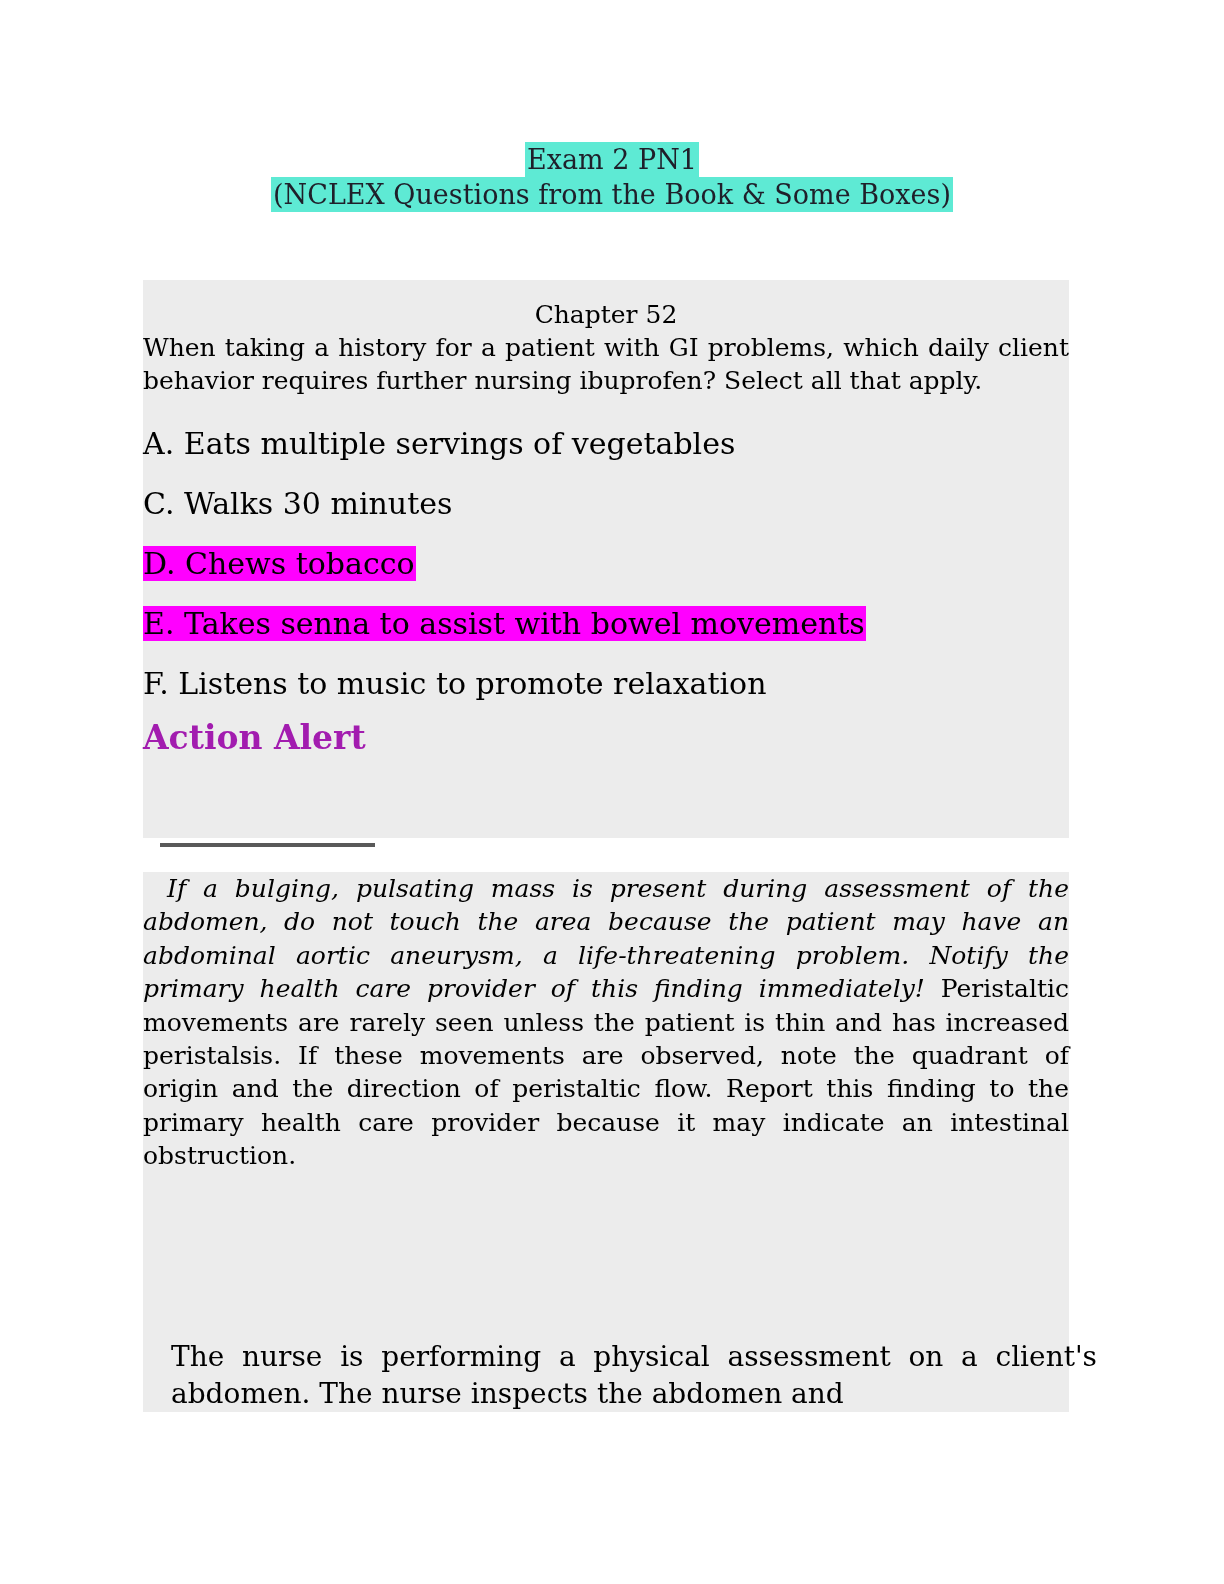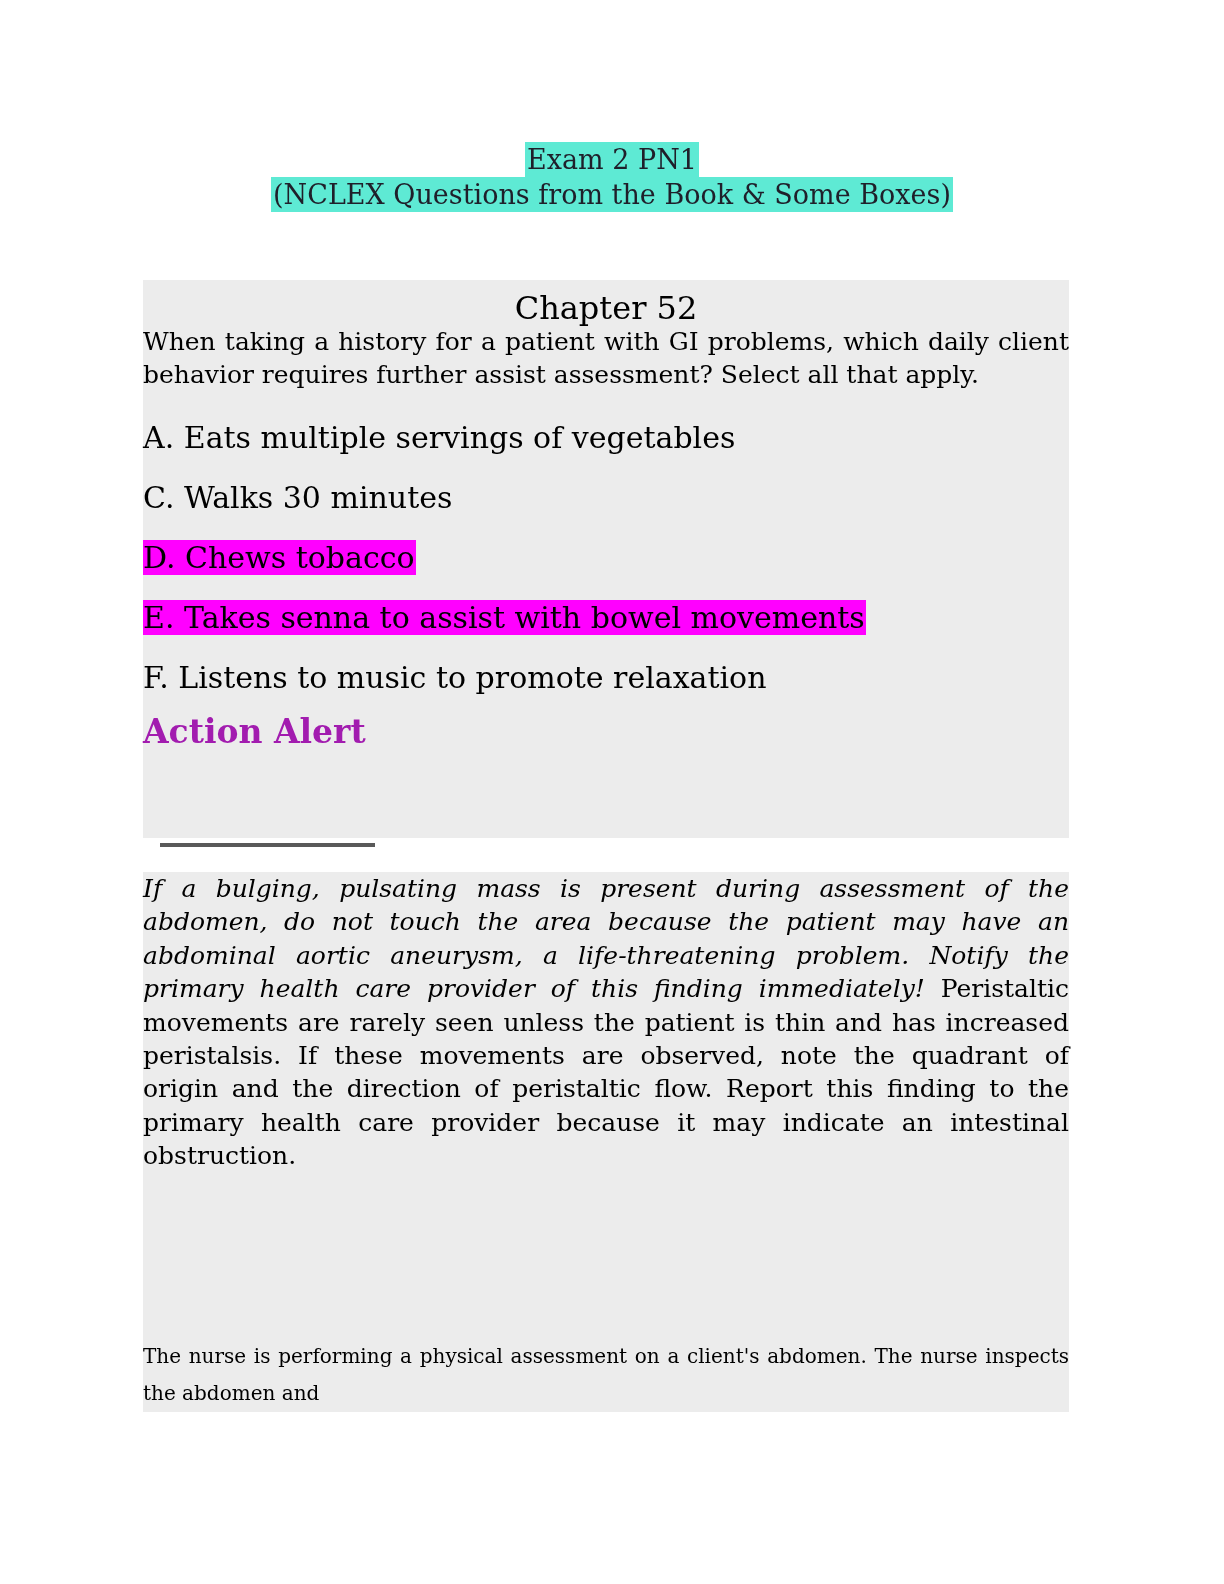--- a/index.html
+++ b/index.html
@@ -3,44 +3,44 @@
   <meta charset="utf-8">
   <style>
     html, body { margin: 0; padding: 0; background: #ffffff; }
     body { width: 1224px; height: 1584px; position: relative; overflow: hidden;
            font-family: "DejaVu Serif", serif; color: #000; }
     .title-block { position: absolute; left: 0; top: 142px; width: 1224px; text-align: center;
                    font-size: 27px; line-height: 35px; color: #1f1f2a; }
     .title-line { display: inline-block; background: #5eead4; padding: 0 2px; }
     .box { position: absolute; left: 143px; width: 926px; background: #ececec; }
     .box1 { top: 280px; height: 558px; }
-    .chapter { text-align: center; font-size: 32px; line-height: 33px; margin-top: 12px; }
+    .chapter { text-align: center; font-size: 25px; line-height: 33px; margin-top: 18px; }
     .question { font-size: 25px; line-height: 33px; text-align: justify; margin: 0; }
     .question b { font-weight: normal; }
     .option { font-size: 30px; line-height: 33px; margin-top: 27px; white-space: nowrap; }
     .option .txt { padding: 0 1px 0 0; }
     .option.hl .txt { background: #ff00ff; }
     .alert-heading { font-size: 33px; font-weight: bold; color: #a21caf; margin-top: 18px; line-height: 40px; }
     .alert-rule { position: absolute; left: 160px; top: 843px; width: 215px; height: 4px; background: #595959; }
     .box2 { top: 872px; height: 540px; }
     .para { font-size: 25px; line-height: 33.4px; text-align: justify; margin: 0; }
-    .para i { font-style: italic; }
-    .para2 { font-size: 20px; line-height: 37px; text-align: justify; position: absolute; left: 0; top: 466px; width: 926px; margin: 0; }
+    .para i { font-style: italic; margin-left: 24px; }
+    .para2 { font-size: 28px; line-height: 37px; text-align: justify; position: absolute; left: 0; top: 466px; width: 926px; margin: 0; padding-left: 28px; }
   </style>
 </head>
 <body>
 
 <div class="title-block">
   <div><span class="title-line">Exam 2 PN1</span></div>
   <div><span class="title-line">(NCLEX Questions from the Book &amp; Some Boxes)</span></div>
 </div>
 
 <div class="box box1">
   <div class="chapter">Chapter 52</div>
-  <p class="question"><span>When taking a history for a patient with GI problems, which daily client behavior requires </span><b>further</b><span> assist assessment? </span><b>Select all that apply.</b></p>
+  <p class="question"><span>When taking a history for a patient with GI problems, which daily client behavior requires </span><b>further</b><span> nursing ibuprofen? </span><b>Select all that apply.</b></p>
 
   <div class="option" style="margin-top:30px"><span class="txt">A. Eats multiple servings of vegetables</span></div>
   <div class="option"><span class="txt">C. Walks 30 minutes</span></div>
   <div class="option hl"><span class="txt">D. Chews tobacco</span></div>
   <div class="option hl"><span class="txt">E. Takes senna to assist with bowel movements</span></div>
   <div class="option"><span class="txt">F. Listens to music to promote relaxation</span></div>
 
   <div class="alert-heading">Action Alert</div>
 </div>
 

